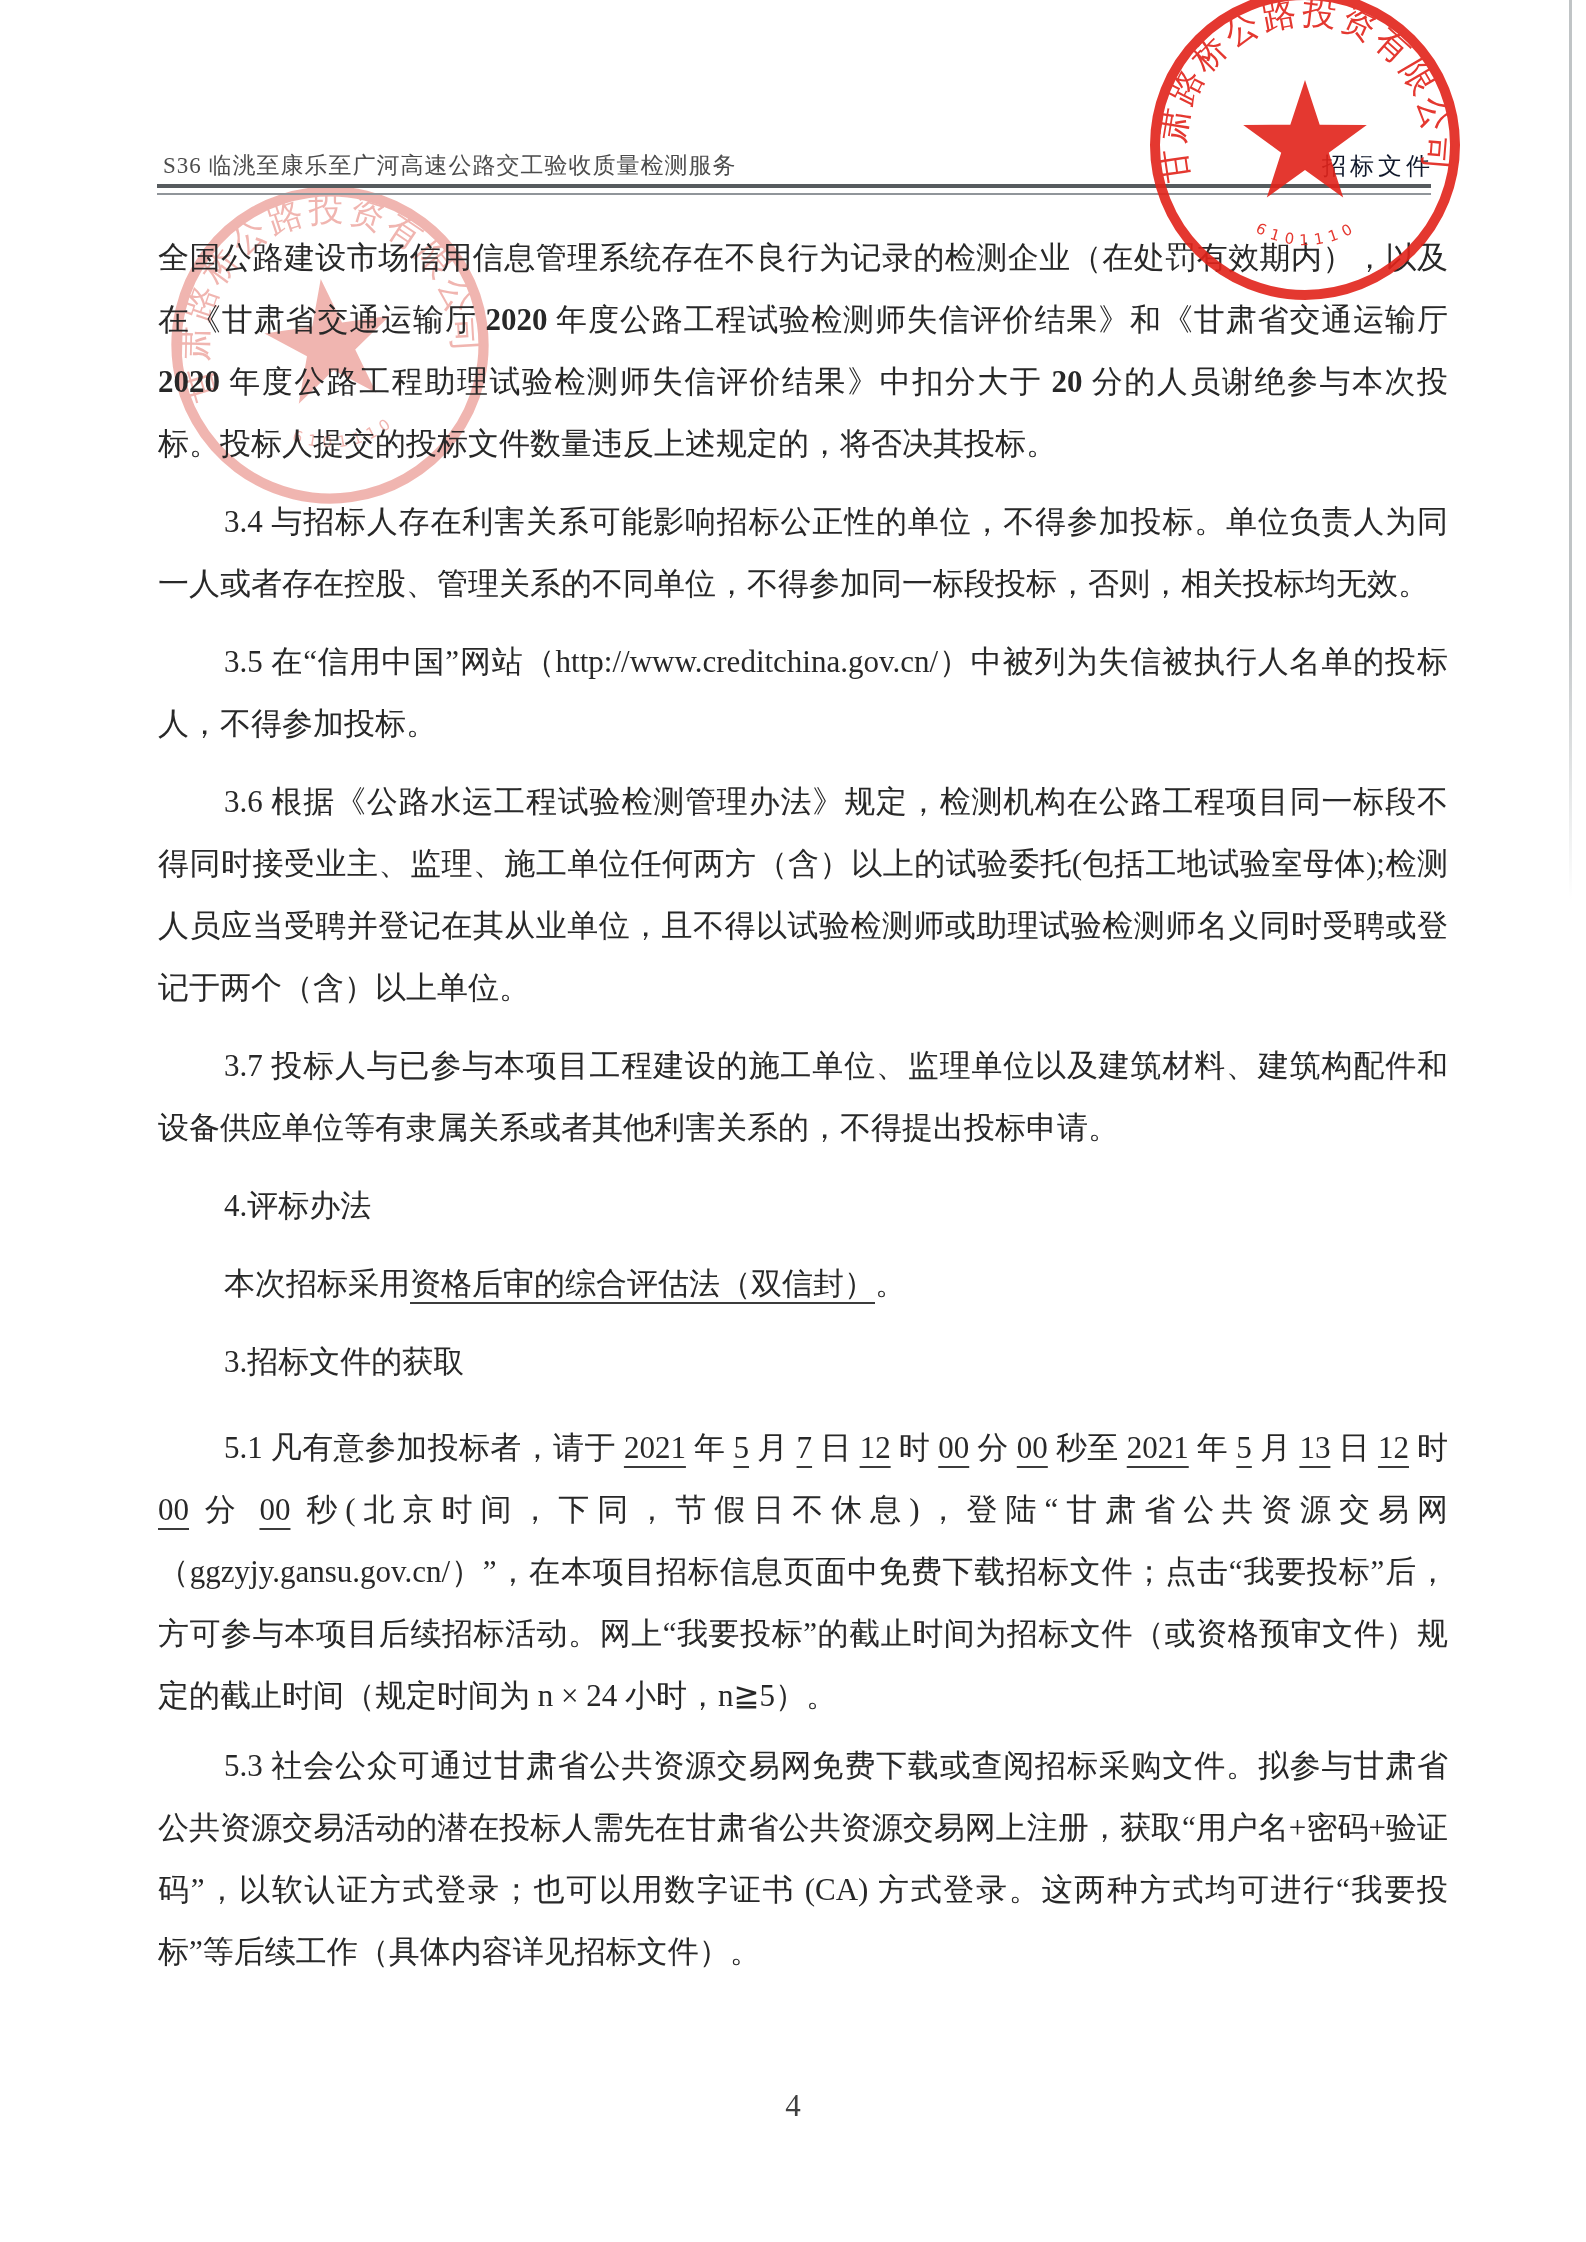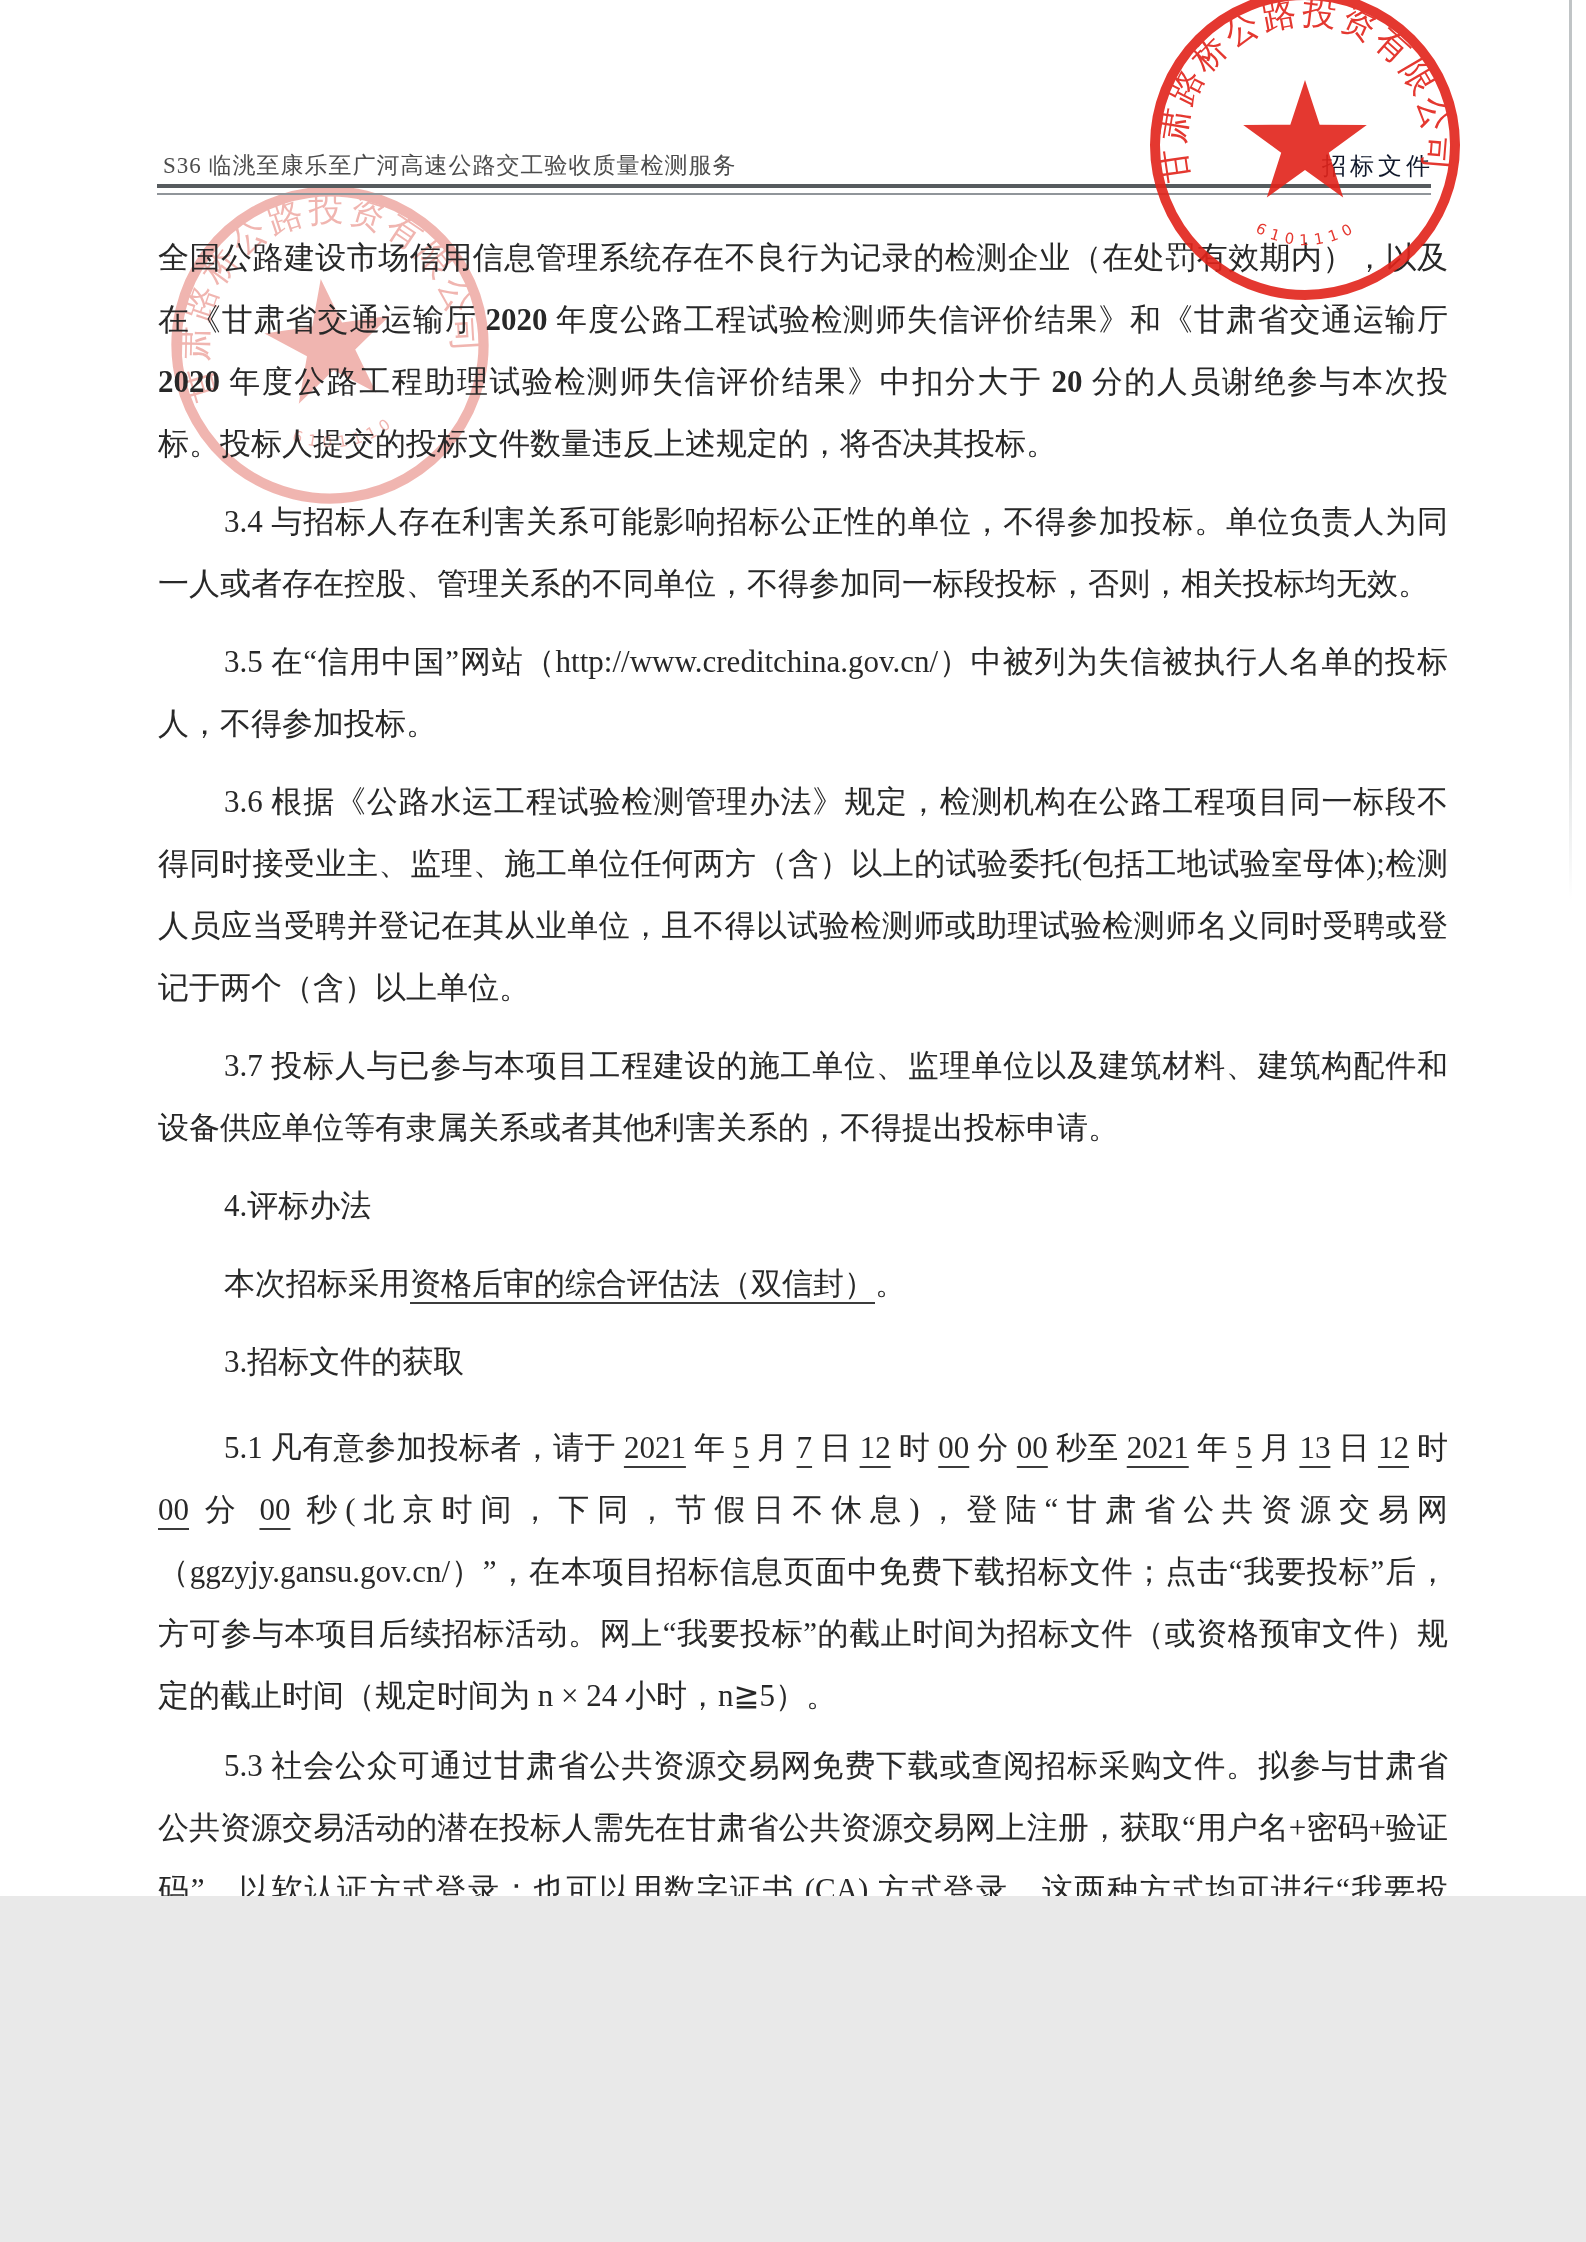--- a/index.html
+++ b/index.html
@@ -1,18 +1,18 @@
 <!DOCTYPE html>
 <html><head>
 <meta charset="utf-8">
 <style>
   html,body{margin:0;padding:0;background:#e9e9e9;}
   .page{
     position:relative;
-    width:1586px;height:1896px;
+    width:1586px;height:2242px;
     background:#ffffff;
     overflow:hidden;
     font-family:"Liberation Serif","DejaVu Serif",serif;
   }
   
   .header-title{
     position:absolute;left:163px;top:150px;
     font-size:23px;color:#4c4c4c;letter-spacing:1px;
     z-index:2;white-space:nowrap;
   }

